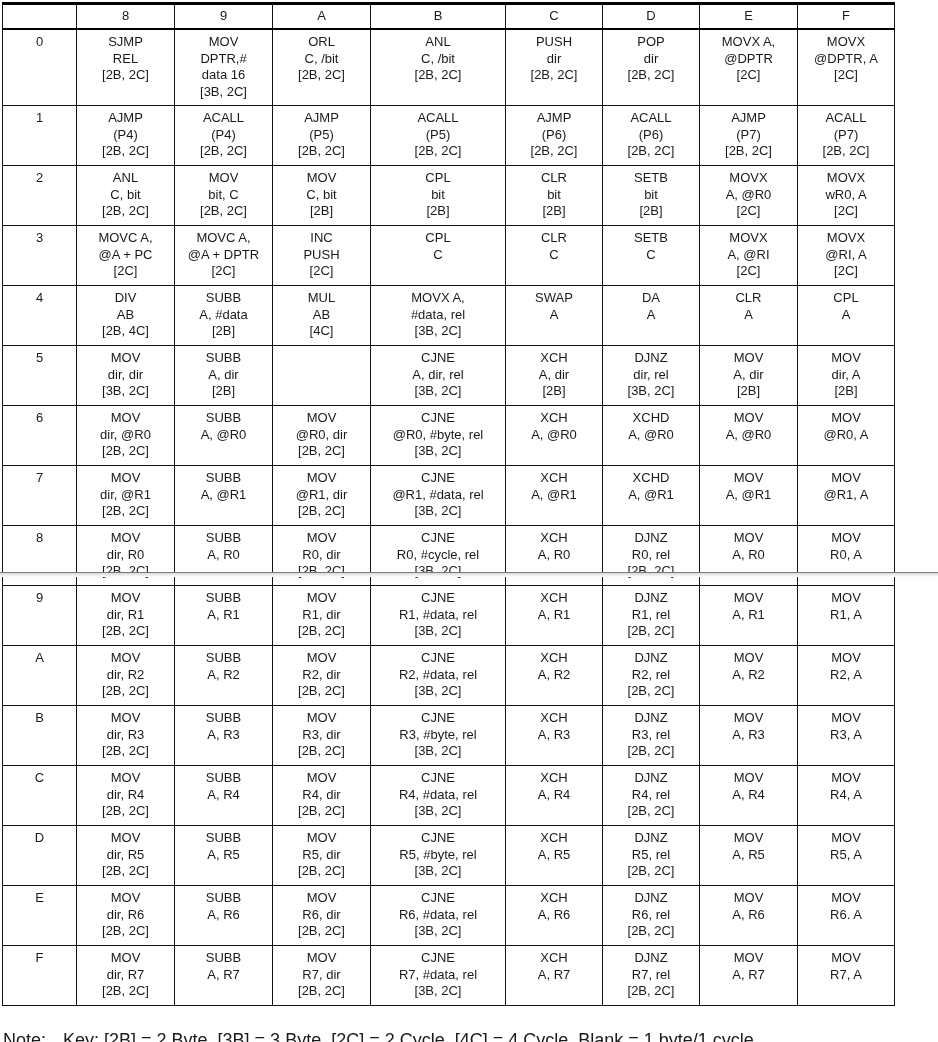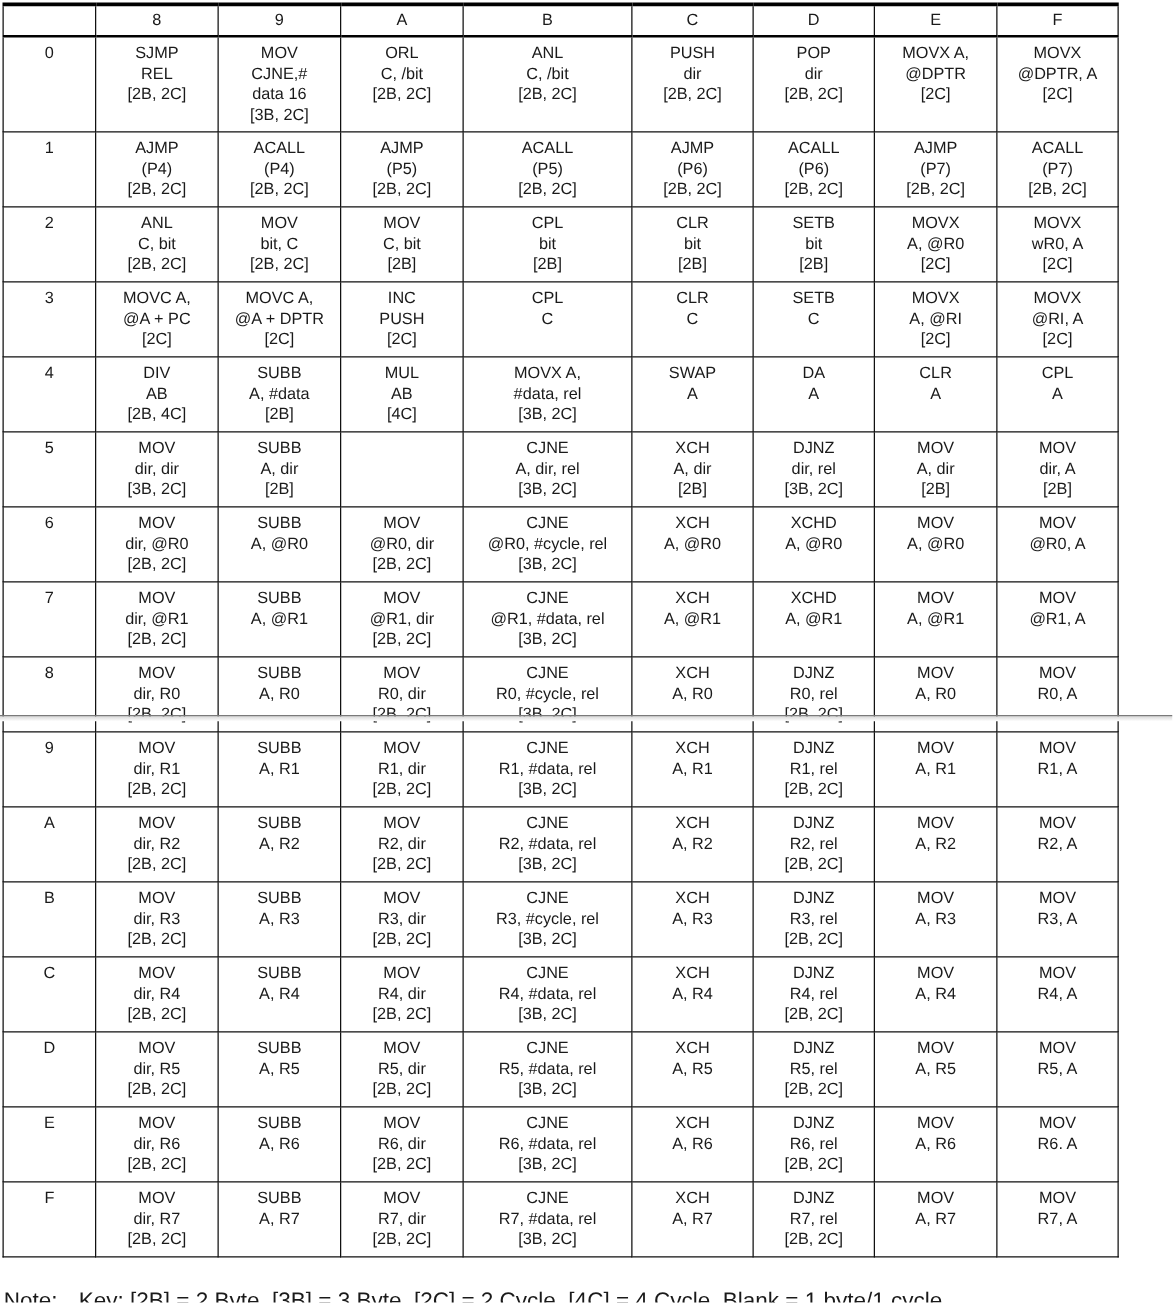--- a/index.html
+++ b/index.html
@@ -79,21 +79,21 @@
     <tbody id="table-body">
         <tr class="r0">
           <td class="row-head">0</td>
           <td>
             <span class="cell-line">SJMP</span>
             <span class="cell-line">REL</span>
             <span class="cell-line">[2B, 2C]</span>
           </td>
           <td>
             <span class="cell-line">MOV</span>
-            <span class="cell-line">CJNE,#</span>
+            <span class="cell-line">DPTR,#</span>
             <span class="cell-line">data 16</span>
             <span class="cell-line">[3B, 2C]</span>
           </td>
           <td>
             <span class="cell-line">ORL</span>
             <span class="cell-line">C, /bit</span>
             <span class="cell-line">[2B, 2C]</span>
           </td>
           <td>
             <span class="cell-line">ANL</span>
@@ -336,21 +336,21 @@
             <span class="cell-line">SUBB</span>
             <span class="cell-line">A, @R0</span>
           </td>
           <td>
             <span class="cell-line">MOV</span>
             <span class="cell-line">@R0, dir</span>
             <span class="cell-line">[2B, 2C]</span>
           </td>
           <td>
             <span class="cell-line">CJNE</span>
-            <span class="cell-line">@R0, #cycle, rel</span>
+            <span class="cell-line">@R0, #byte, rel</span>
             <span class="cell-line">[3B, 2C]</span>
           </td>
           <td>
             <span class="cell-line">XCH</span>
             <span class="cell-line">A, @R0</span>
           </td>
           <td>
             <span class="cell-line">XCHD</span>
             <span class="cell-line">A, @R0</span>
           </td>
@@ -529,21 +529,21 @@
             <span class="cell-line">SUBB</span>
             <span class="cell-line">A, R3</span>
           </td>
           <td>
             <span class="cell-line">MOV</span>
             <span class="cell-line">R3, dir</span>
             <span class="cell-line">[2B, 2C]</span>
           </td>
           <td>
             <span class="cell-line">CJNE</span>
-            <span class="cell-line">R3, #cycle, rel</span>
+            <span class="cell-line">R3, #byte, rel</span>
             <span class="cell-line">[3B, 2C]</span>
           </td>
           <td>
             <span class="cell-line">XCH</span>
             <span class="cell-line">A, R3</span>
           </td>
           <td>
             <span class="cell-line">DJNZ</span>
             <span class="cell-line">R3, rel</span>
             <span class="cell-line">[2B, 2C]</span>
@@ -607,21 +607,21 @@
             <span class="cell-line">SUBB</span>
             <span class="cell-line">A, R5</span>
           </td>
           <td>
             <span class="cell-line">MOV</span>
             <span class="cell-line">R5, dir</span>
             <span class="cell-line">[2B, 2C]</span>
           </td>
           <td>
             <span class="cell-line">CJNE</span>
-            <span class="cell-line">R5, #data, rel</span>
+            <span class="cell-line">R5, #byte, rel</span>
             <span class="cell-line">[3B, 2C]</span>
           </td>
           <td>
             <span class="cell-line">XCH</span>
             <span class="cell-line">A, R5</span>
           </td>
           <td>
             <span class="cell-line">DJNZ</span>
             <span class="cell-line">R5, rel</span>
             <span class="cell-line">[2B, 2C]</span>

